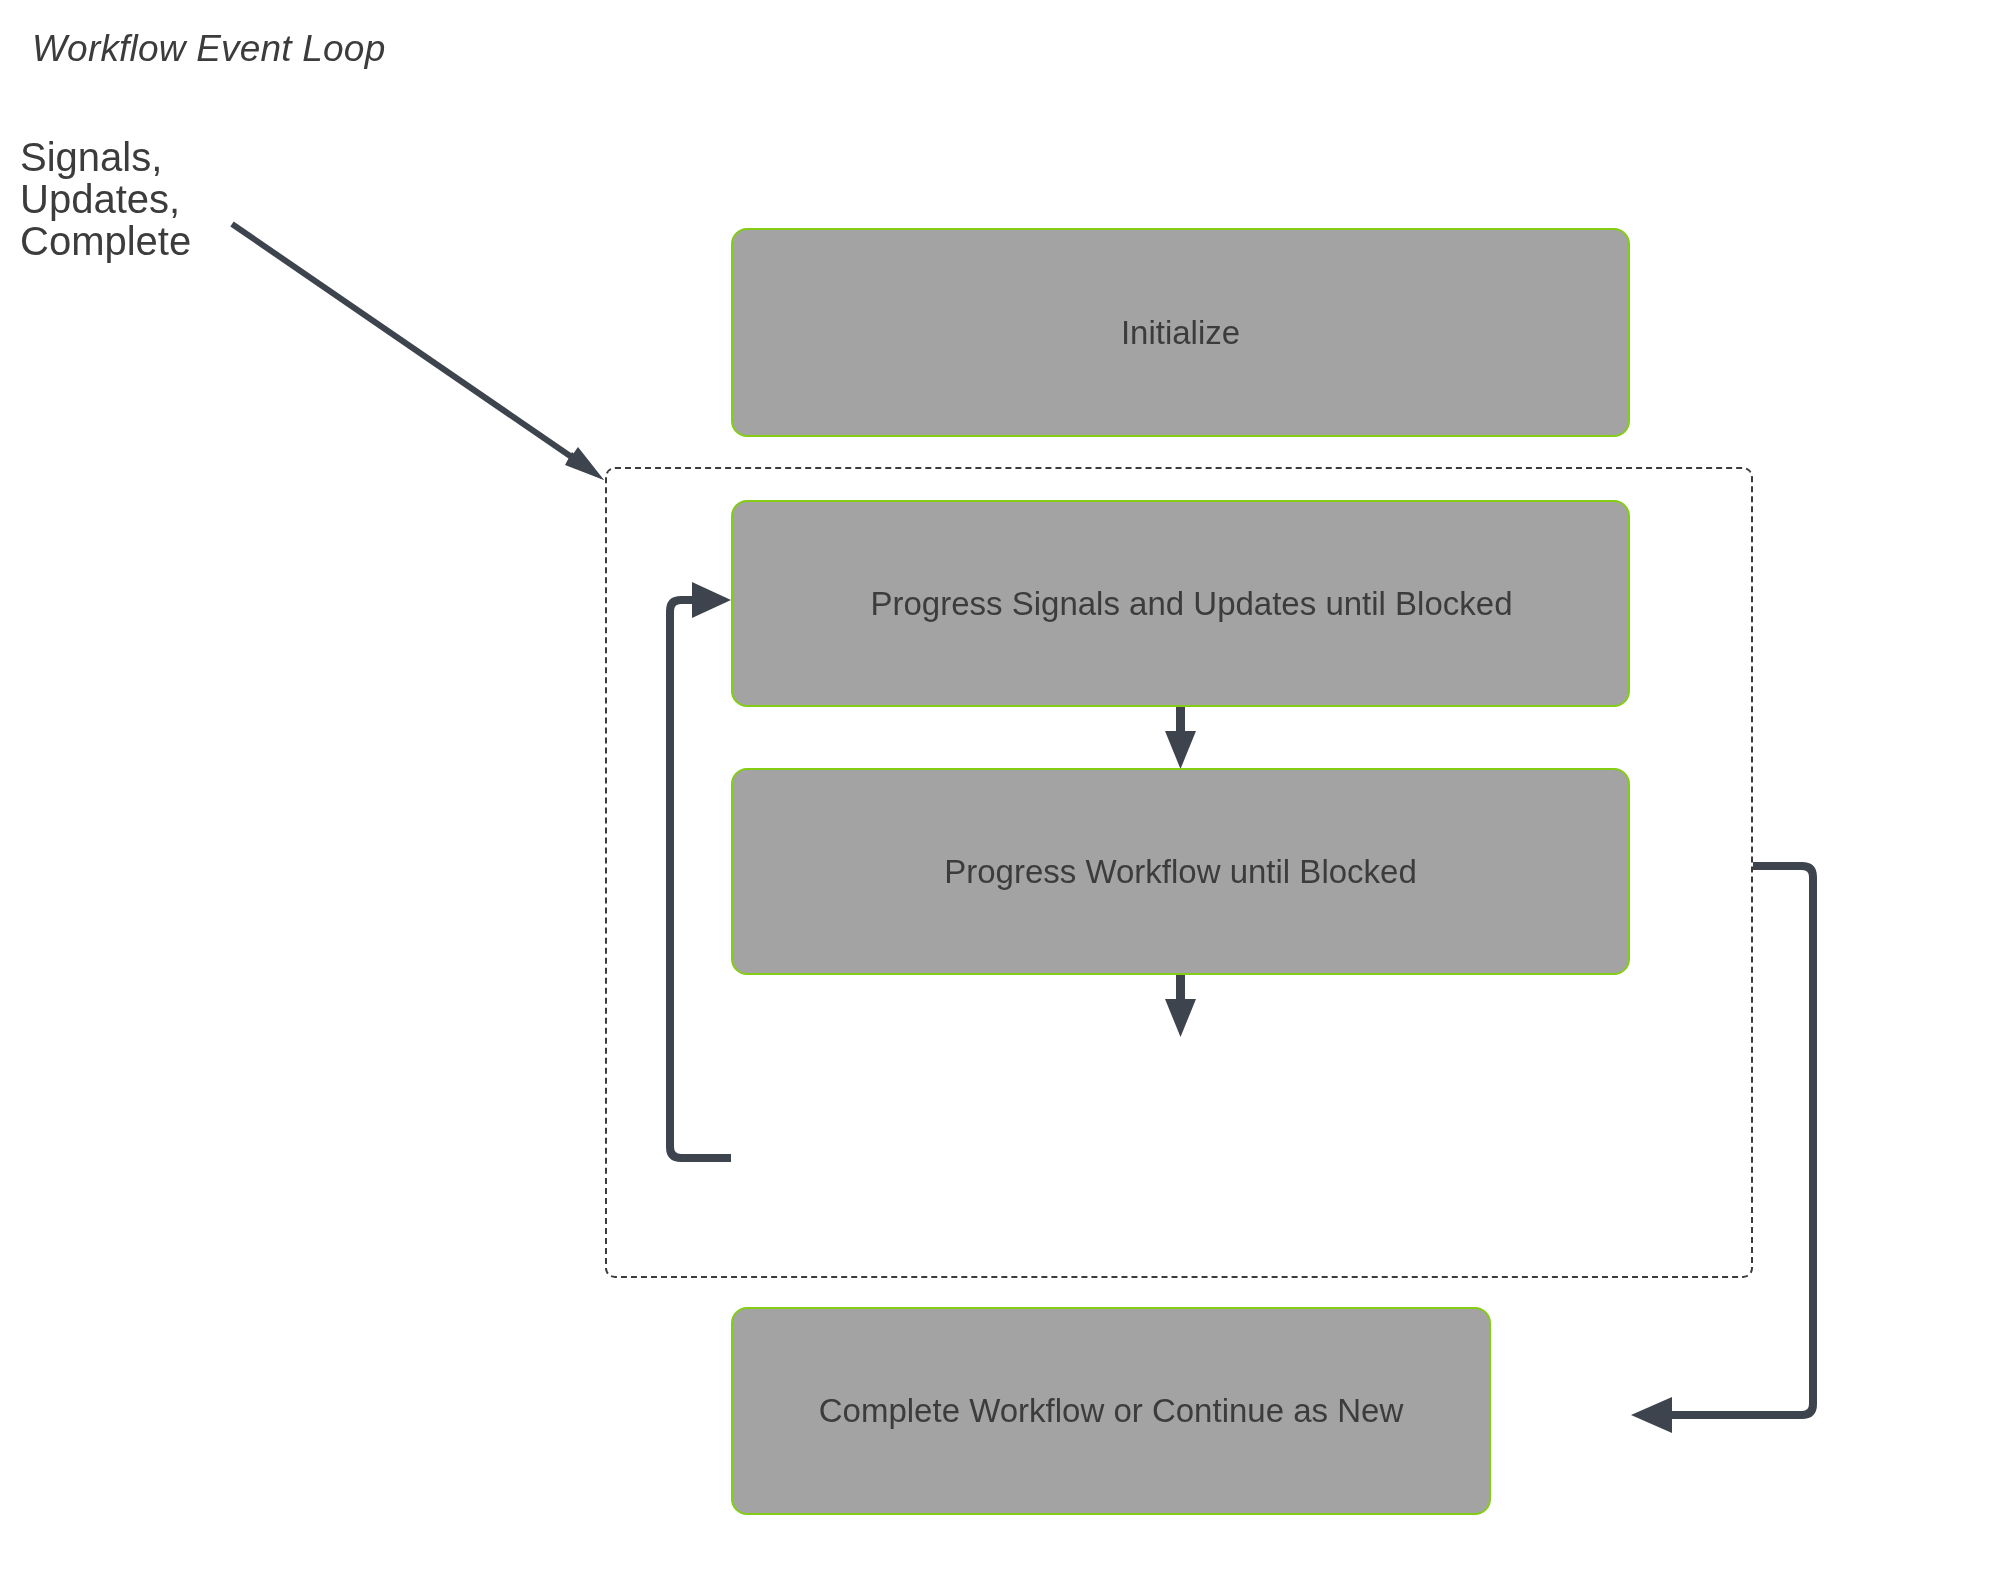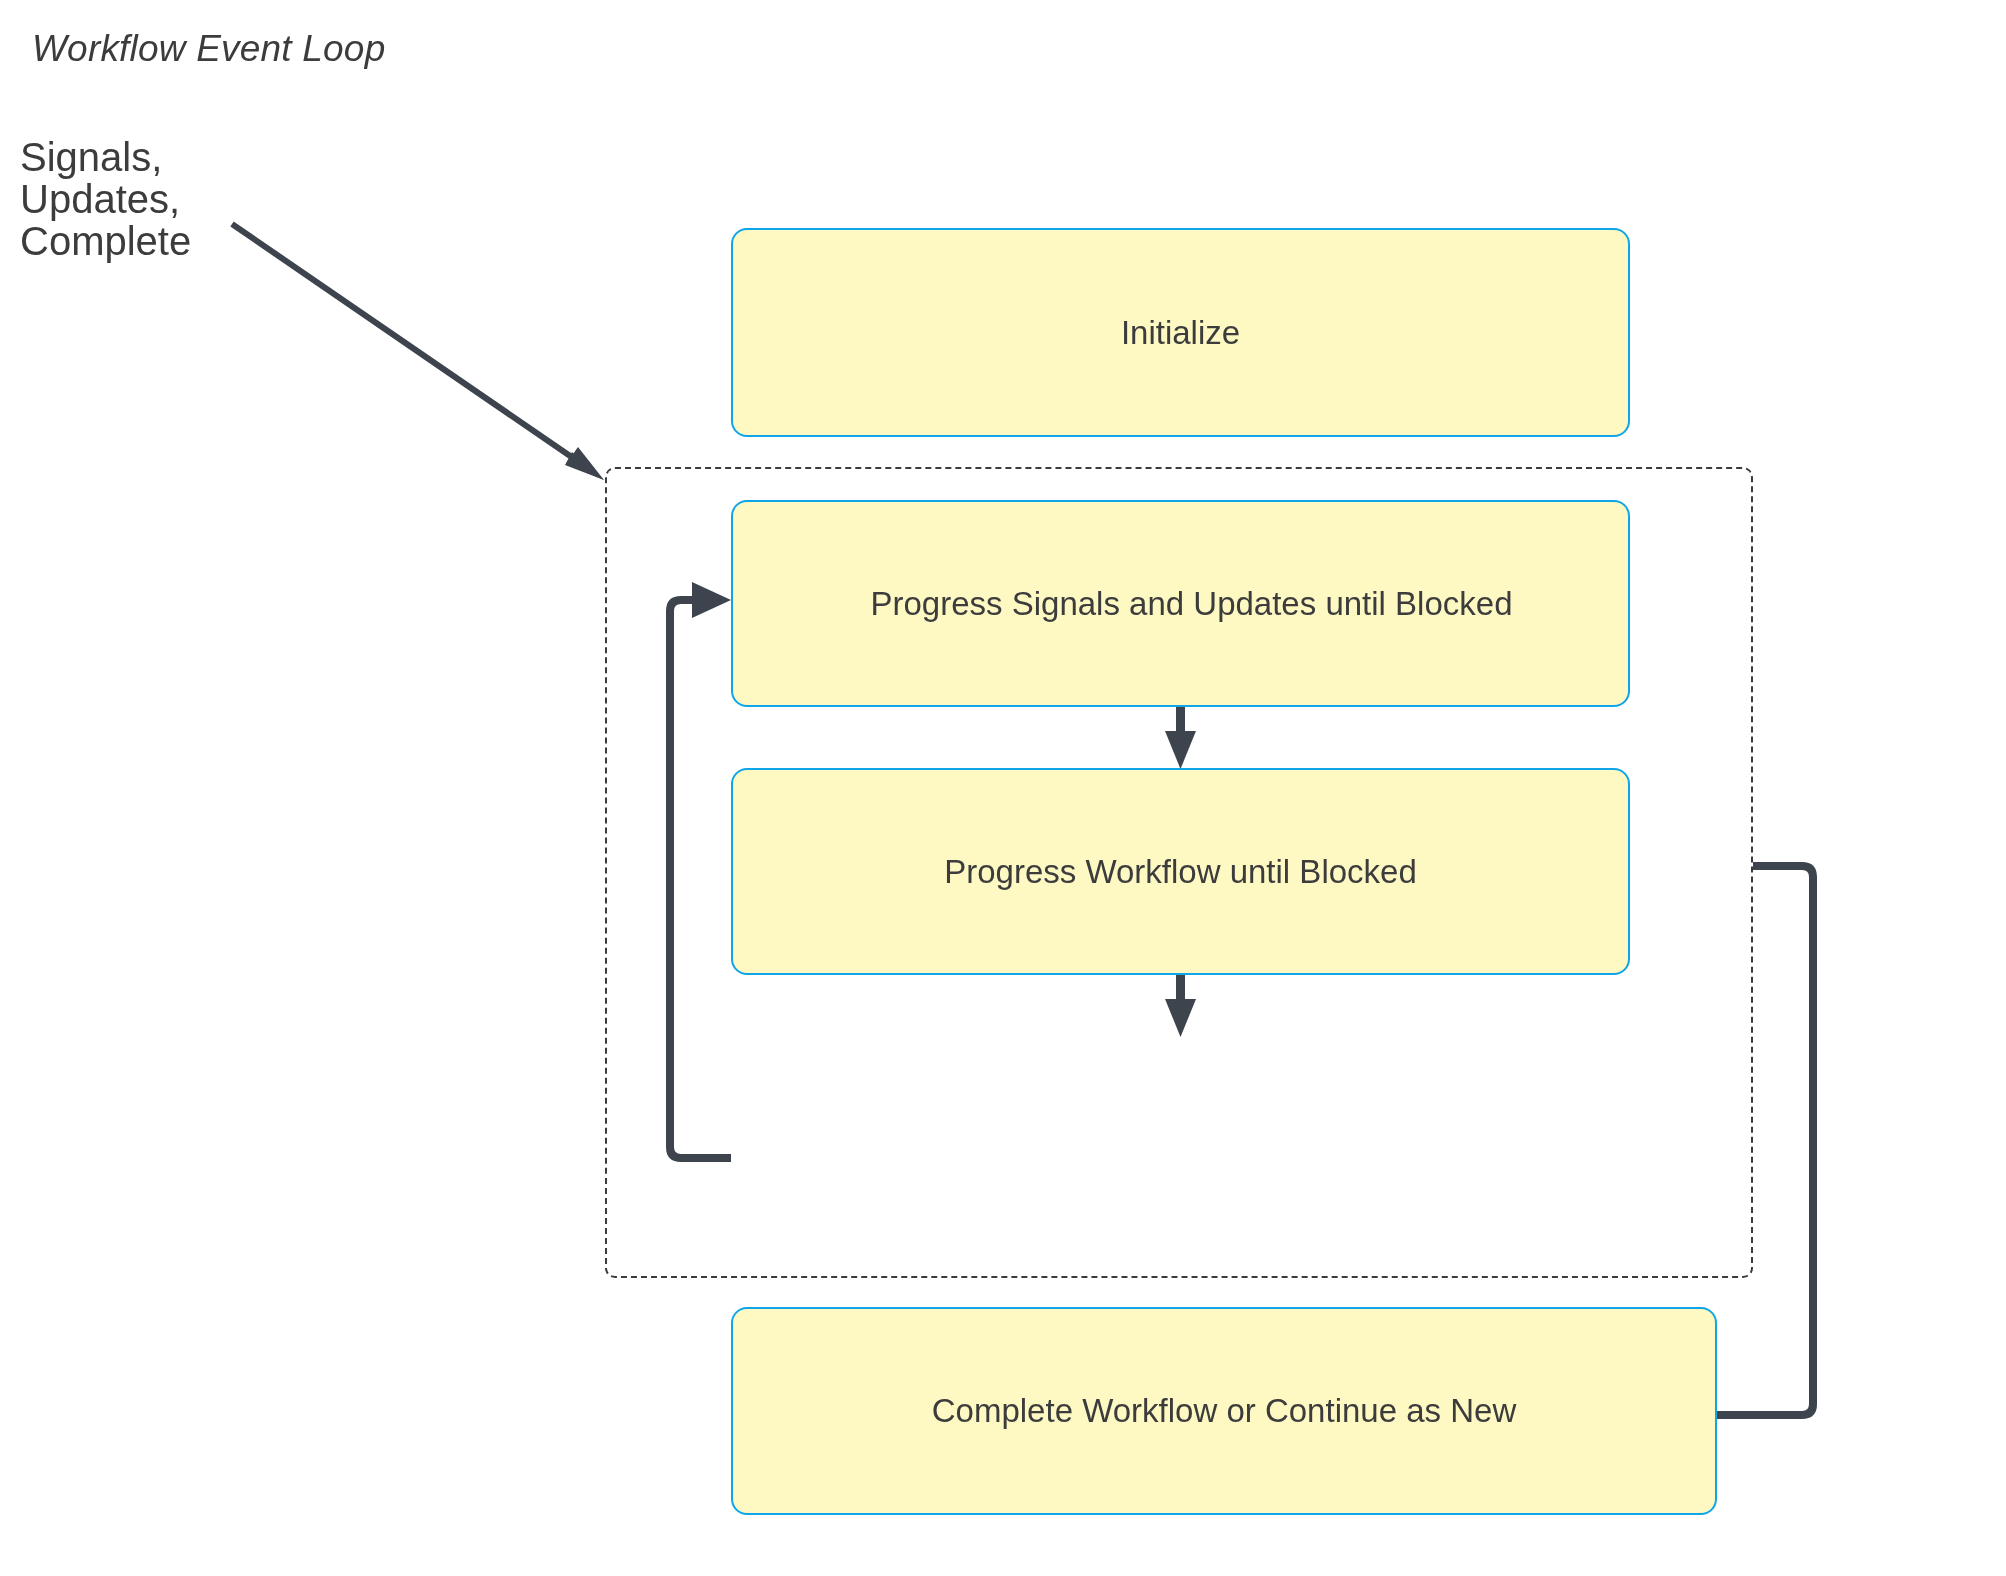--- a/index.html
+++ b/index.html
@@ -43,23 +43,23 @@
     top: 136px;
     width: 300px;
     text-align: left;
     font-size: 40px;
     line-height: 42px;
     color: #3c3c3c;
   }
   .node {
     position: absolute;
     box-sizing: border-box;
-    border: 2px solid #0ea5e9;
+    border: 2px solid #84cc16;
     border-radius: 16px;
-    background: #fef9c3;
+    background: #a3a3a3;
     display: flex;
     align-items: center;
     justify-content: center;
     color: #3c3c3c;
     font-size: 33px;
     text-align: center;
     padding: 0 18px;
   }
   .loop-container {
     position: absolute;
@@ -69,21 +69,21 @@
     width: 1148px;
     height: 811px;
     border: 2px dashed #3b3b3b;
     border-radius: 10px;
     background: transparent;
   }
   #node-initialize { left: 731px; top: 228px; width: 899px; height: 209px; }
   #node-progress-signals { left: 731px; top: 500px; width: 899px; height: 207px; padding-left: 40px; }
   #node-progress-workflow { left: 731px; top: 768px; width: 899px; height: 207px; }
   #node-execute-queries { left: 731px; top: 1048px; width: 899px; height: 207px; }
-  #node-complete-workflow { left: 731px; top: 1307px; width: 986px; height: 208px; }
+  #node-complete-workflow { left: 731px; top: 1307px; width: 760px; height: 208px; }
 </style>
 </head>
 <body>
 
 <div id="canvas">
 
   <div class="diagram-title">Workflow Event Loop</div>
 
   <div class="ext-label">
     <div>Signals, Updates,</div>

